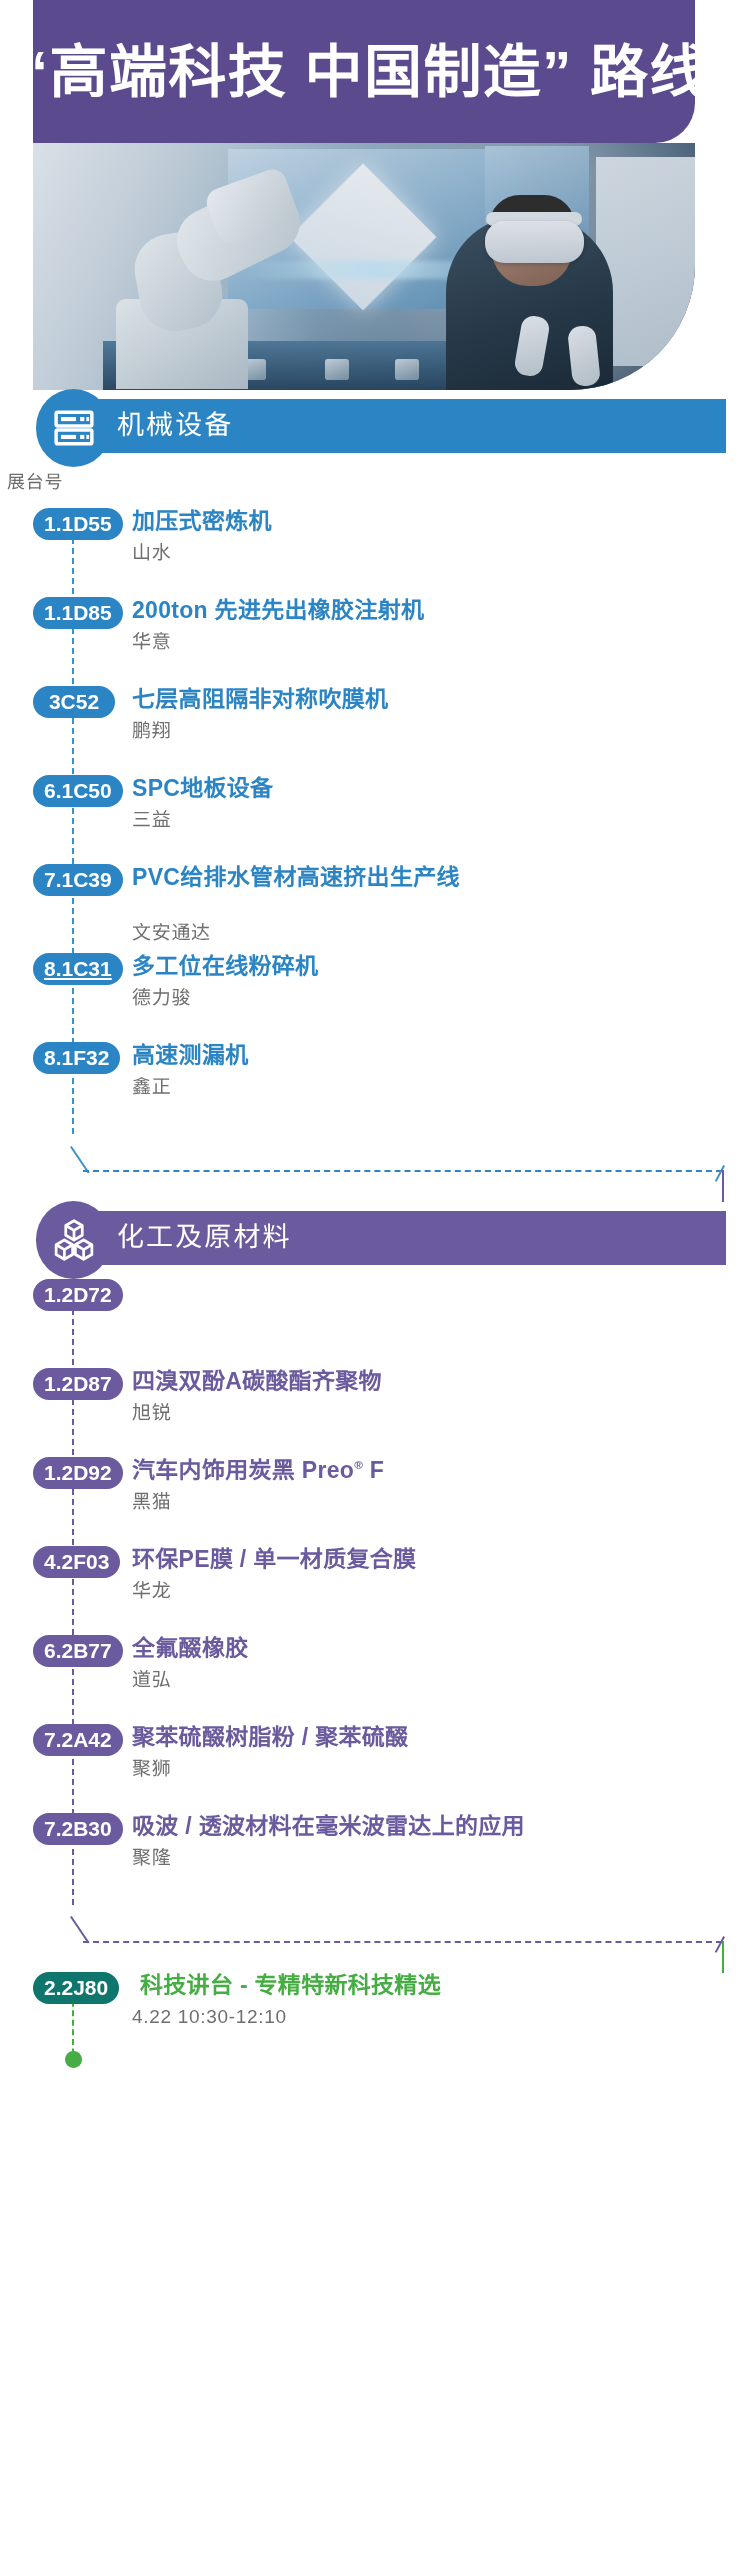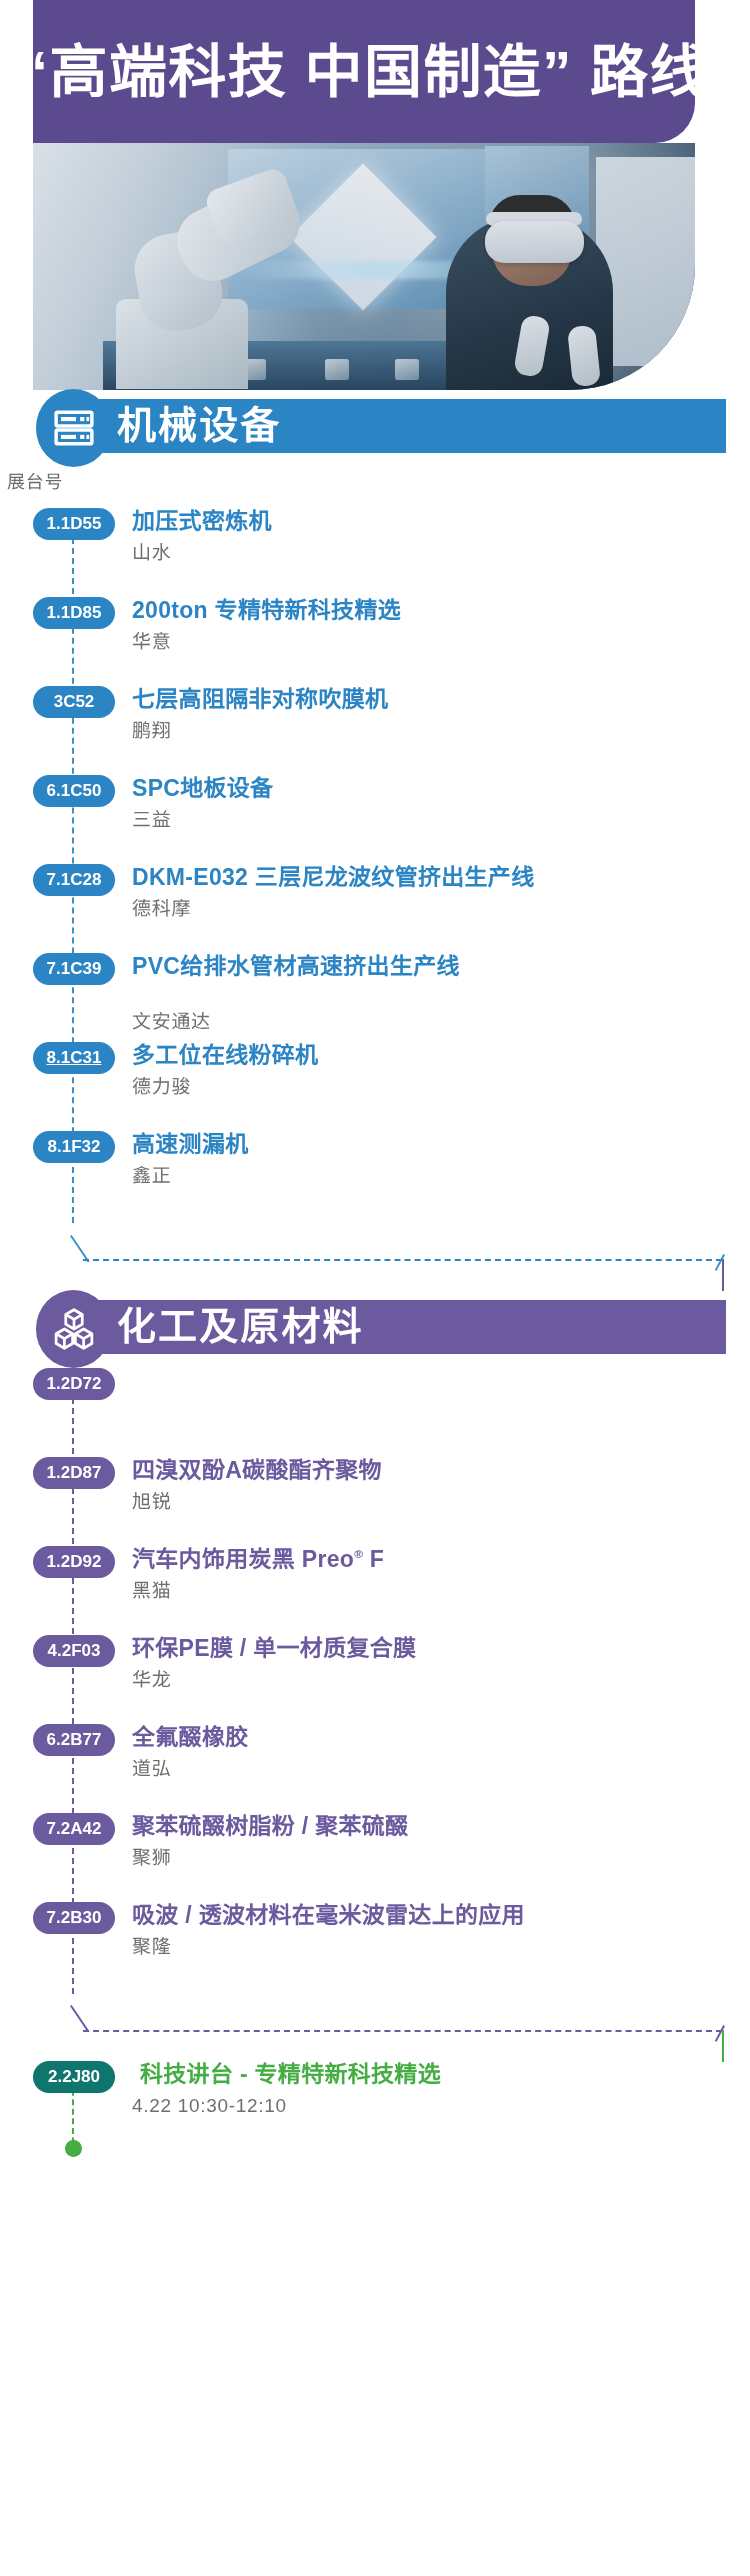--- a/index.html
+++ b/index.html
@@ -137,21 +137,21 @@
   .sections{ position:absolute; left:0; top:389px; width:751px; }
 
   .section{ position:relative; }
 
   .sec-head{ position:relative; height:78px; }
   .sec-bar{
     position:absolute; left:75px; top:9.7px; right:25px; height:54px;
     display:flex; align-items:center;
   }
   .sec-title{
-    color:#fff; font-size:39px; font-weight:bold; letter-spacing:2.1px;
+    color:#fff; font-size:27px; font-weight:normal; letter-spacing:2.1px;
     margin-left:42px; line-height:1;
   }
   .sec-badge{
     position:absolute; left:36px; top:0; width:75px; height:78px;
     border-radius:38px/39px;
     display:flex; align-items:center; justify-content:center;
     z-index:3;
   }
   .sec-badge svg{ display:block; }
 
@@ -169,21 +169,21 @@
   .rail.green{ border-left-color:#45ad43; }
 
   .items{ position:relative; padding-bottom:2.8px; }
 
   .item{ position:relative; min-height:89px; padding-left:0; }
   .pill{
     position:absolute; left:33px; top:0;
     min-width:82px; height:32px; padding:0 11px;
     border-radius:16px;
     display:flex; align-items:center; justify-content:center;
-    color:#fff; font-size:17px; font-weight:bold; letter-spacing:0px;
+    color:#fff; font-size:21px; font-weight:bold; letter-spacing:0px;
     white-space:nowrap; z-index:2;
   }
   .item-body{ padding-left:132px; padding-top:0; }
   .item-title{
     font-size:23px; font-weight:bold; line-height:1.18;
     letter-spacing:0.3px; white-space:nowrap;
   }
   .item-title sup{ font-size:11.8px; vertical-align:super; font-weight:bold; }
   .item-sub{
     font-size:19px; color:#6f6f6f; margin-top:7px; line-height:1.2;
@@ -287,43 +287,36 @@
           <div class="item">
             <div class="pill" style="background: rgb(43, 132, 196);">1.1D55</div>
             <div class="item-body">
               <div class="item-title" style="color: rgb(43, 132, 196);">加压式密炼机</div>
               <div class="item-sub">山水</div>
             </div>
           </div>
           <div class="item">
             <div class="pill" style="background: rgb(43, 132, 196);">1.1D85</div>
             <div class="item-body">
-              <div class="item-title" style="color: rgb(43, 132, 196);">200ton 专精特新科技精选</div>
+              <div class="item-title" style="color: rgb(43, 132, 196);">200ton 先进先出橡胶注射机</div>
               <div class="item-sub">华意</div>
             </div>
           </div>
           <div class="item">
             <div class="pill" style="background: rgb(43, 132, 196);">3C52</div>
             <div class="item-body">
               <div class="item-title" style="color: rgb(43, 132, 196);">七层高阻隔非对称吹膜机</div>
               <div class="item-sub">鹏翔</div>
             </div>
           </div>
           <div class="item">
             <div class="pill" style="background: rgb(43, 132, 196);">6.1C50</div>
             <div class="item-body">
               <div class="item-title" style="color: rgb(43, 132, 196);">SPC地板设备</div>
               <div class="item-sub">三益</div>
-            </div>
-          </div>
-          <div class="item">
-            <div class="pill" style="background: rgb(43, 132, 196);">7.1C28</div>
-            <div class="item-body">
-              <div class="item-title" style="color: rgb(43, 132, 196);">DKM-E032 三层尼龙波纹管挤出生产线</div>
-              <div class="item-sub">德科摩</div>
             </div>
           </div>
           <div class="item">
             <div class="pill" style="background: rgb(43, 132, 196);">7.1C39</div>
             <div class="item-body">
               <div class="item-title" style="color: rgb(43, 132, 196);">PVC给排水管材高速挤出生产线</div>
               <div class="item-sub pushed">文安通达</div>
             </div>
           </div>
           <div class="item">

